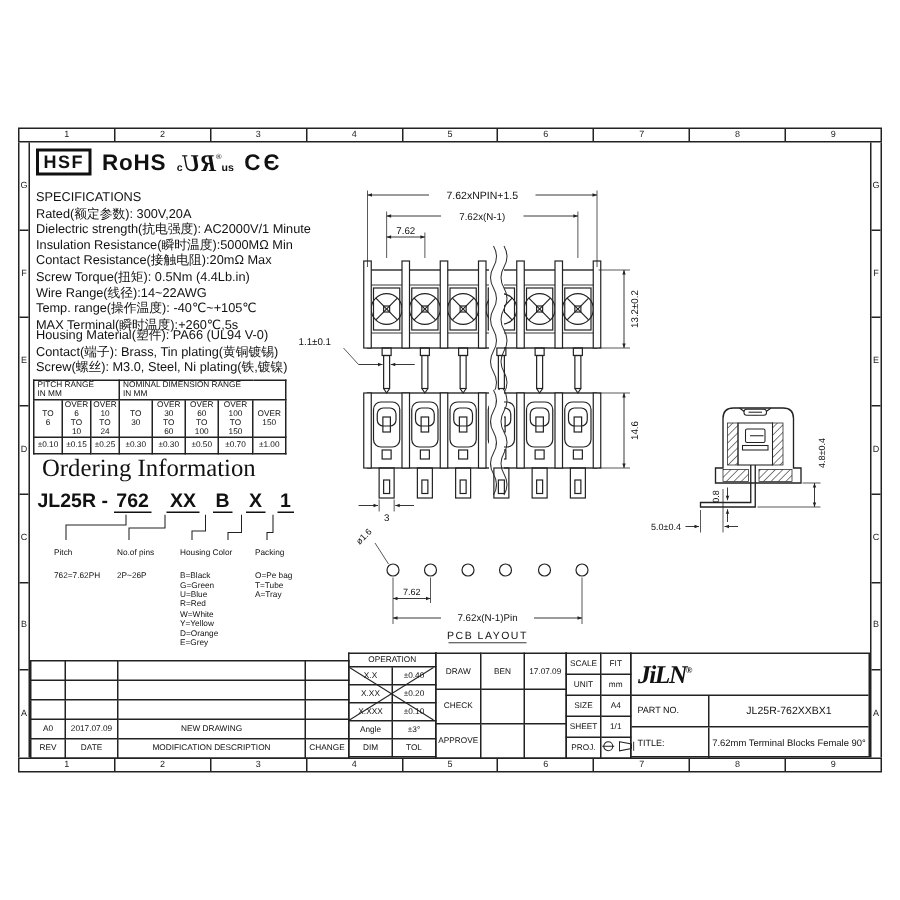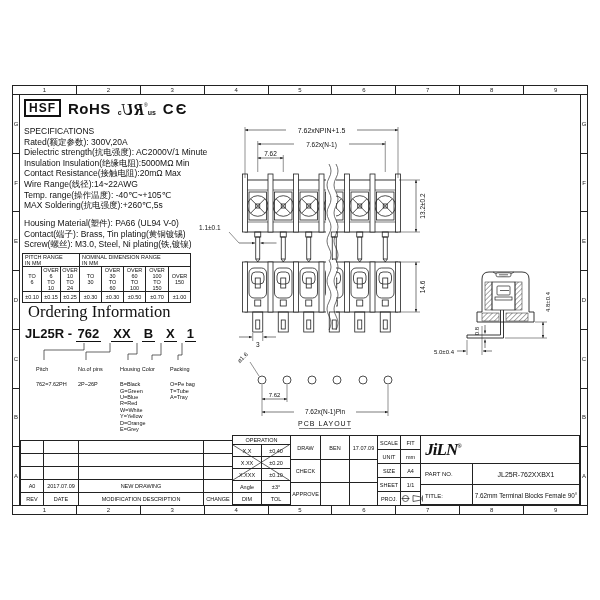--- a/index.html
+++ b/index.html
@@ -126,25 +126,26 @@
       <span class="ulreg">®</span>
       <span class="ulus">us</span>
     </span>
     <span class="ce">CЄ</span>
   </div>
 
   <div class="abs spec">
     <div>SPECIFICATIONS</div>
     <div>Rated(额定参数): 300V,20A</div>
     <div>Dielectric strength(抗电强度): AC2000V/1 Minute</div>
-    <div>Insulation Insulation(绝缘电阻):5000MΩ Min</div>
+    <div>Insulation Resistance(瞬时温度):5000MΩ Min</div>
     <div>Contact Resistance(接触电阻):20mΩ Max</div>
+    <div>Screw Torque(扭矩): 0.5Nm (4.4Lb.in)</div>
     <div>Wire Range(线径):14~22AWG</div>
     <div>Temp. range(操作温度): -40℃~+105℃</div>
-    <div>MAX Soldering(抗电强度):+260℃,5s</div>
+    <div>MAX Terminal(瞬时温度):+260℃,5s</div>
   </div>
   <div class="abs mats">
     <div>Housing Material(塑件): PA66 (UL94 V-0)</div>
     <div>Contact(端子): Brass, Tin plating(黄铜镀锡)</div>
     <div>Screw(螺丝): M3.0, Steel, Ni plating(铁,镀镍)</div>
   </div>
 
   <table class="abs toltab">
     <colgroup>
         <col style="width:19px">

